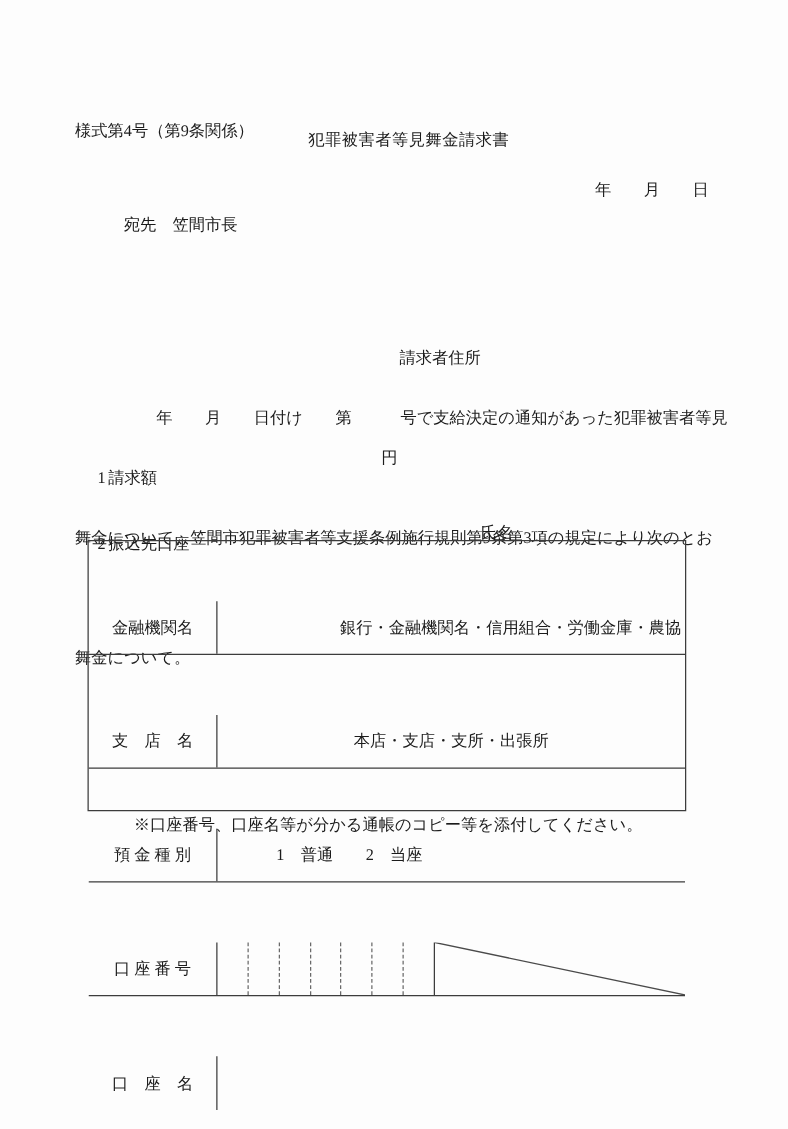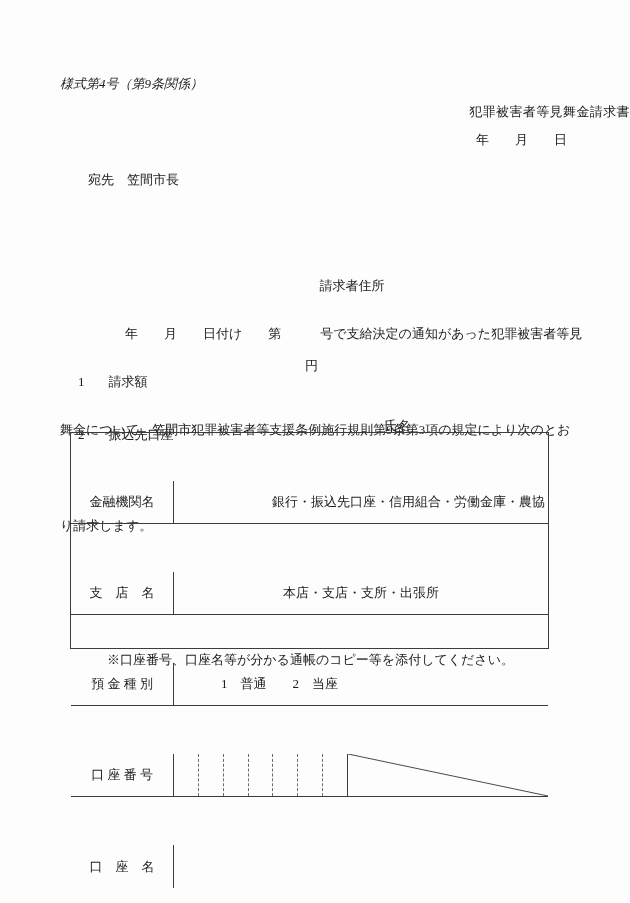--- a/index.html
+++ b/index.html
@@ -8,36 +8,36 @@
     background: #fdfdfd;
     font-family: "Liberation Serif", "DejaVu Serif", serif;
     color: #1b1b1b;
     font-size: 13px;
     position: relative;
     overflow: hidden;
   }
   .page { position: absolute; inset: 0; background: #fdfdfd; }
   .abs { position: absolute; white-space: pre; }
 
-  .form-number { left: 60px; top: 75px; font-style: italic; }
-  .doc-title { left: 0; right: 0; top: 103px; text-align: right; letter-spacing: 0.4px; padding-left: 24px; }
-  .date-line { right: 63px; top: 131px; }
-  .addressee { left: 75px; top: 155px; }
+  .form-number { left: 60px; top: 96px; }
+  .doc-title { left: 0; right: 0; top: 103px; text-align: center; letter-spacing: 0.4px; padding-left: 24px; }
+  .date-line { right: 63px; top: 143px; }
+  .addressee { left: 86px; top: 155px; }
   .addressee .name { margin-left: 13px; }
   .claimant { left: 300px; top: 188px; line-height: 28px; }
   .claimant .row2 { margin-left: 65px; }
   .claimant .gap { }
 
   .para { left: 60px; top: 254px; width: 515px; line-height: 32px; font-family: Liberation Serif, serif; }
   .para div { white-space: pre; }
 
   .item-line { left: 65px; height: 16px; }
   .item1 { top: 357px; width: 400px; }
   .item2 { top: 410px; }
-  .item-label { margin-left: 24px; }
+  .item-label { margin-left: 2px; }
   .unit { position: absolute; left: 240px; top: 0; }
 
   .acct-table {
     left: 70px; top: 432px; width: 477px; height: 215px;
     border: 1px solid #3c3c3c;
     box-sizing: content-box;
     text-align: right;
   }
   .t-row { display: flex; height: 43px; box-sizing: border-box; border-bottom: 1px solid #3c3c3c; }
   .t-row:last-child { border-bottom: none; gap: 36px; }
@@ -81,37 +81,37 @@
       <span>請求者</span><span class="gap">住所</span>
     </div>
     <div class="row2">
       <span>氏名</span>
     </div>
   </div>
 
   <div class="abs para">
     <div>　　　　　年　　月　　日付け　　第　　　号で支給決定の通知があった犯罪被害者等見</div>
     <div>舞金について、笠間市犯罪被害者等支援条例施行規則第9条第3項の規定により次のとお</div>
-    <div>り請求します。</div>
+    <div>舞金について。</div>
   </div>
 
   <div class="abs item-line item1">
     <span>1</span><span class="item-label">請求額</span>
     <span class="unit">円</span>
   </div>
 
   <div class="abs item-line item2">
     <span>2</span><span class="item-label">振込先口座</span>
   </div>
 
   <div class="abs acct-table">
 
     <div class="t-row">
       <div class="t-label">金融機関名</div>
-      <div class="t-value v-right">銀行・振込先口座・信用組合・労働金庫・農協</div>
+      <div class="t-value v-right">銀行・金融機関名・信用組合・労働金庫・農協</div>
     </div>
 
     <div class="t-row">
       <div class="t-label">支　店　名</div>
       <div class="t-value v-center">本店・支店・支所・出張所</div>
     </div>
 
     <div class="t-row">
       <div class="t-label">預 金 種 別</div>
       <div class="t-value v-left">1　普通　　2　当座</div>

